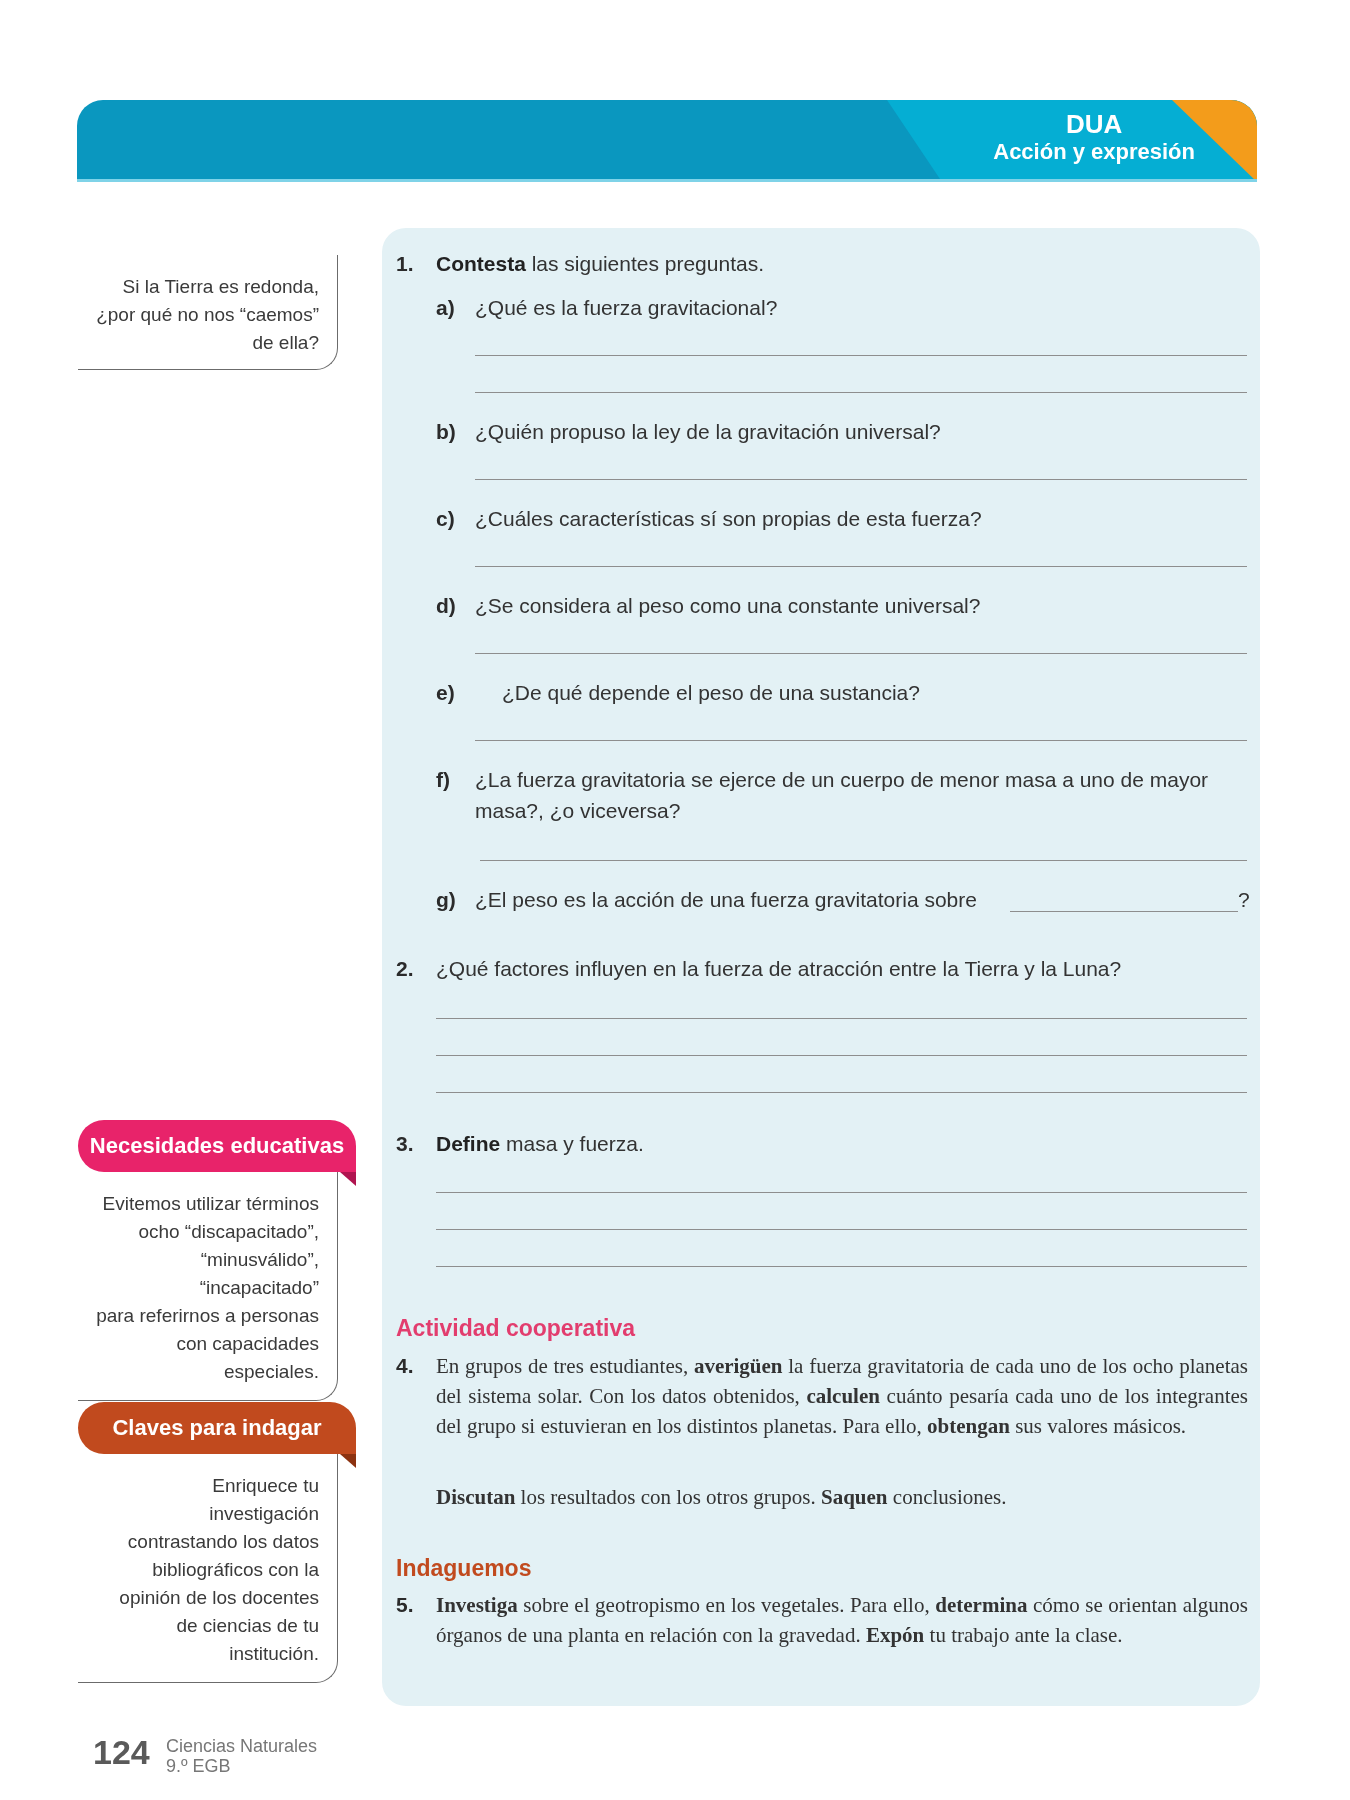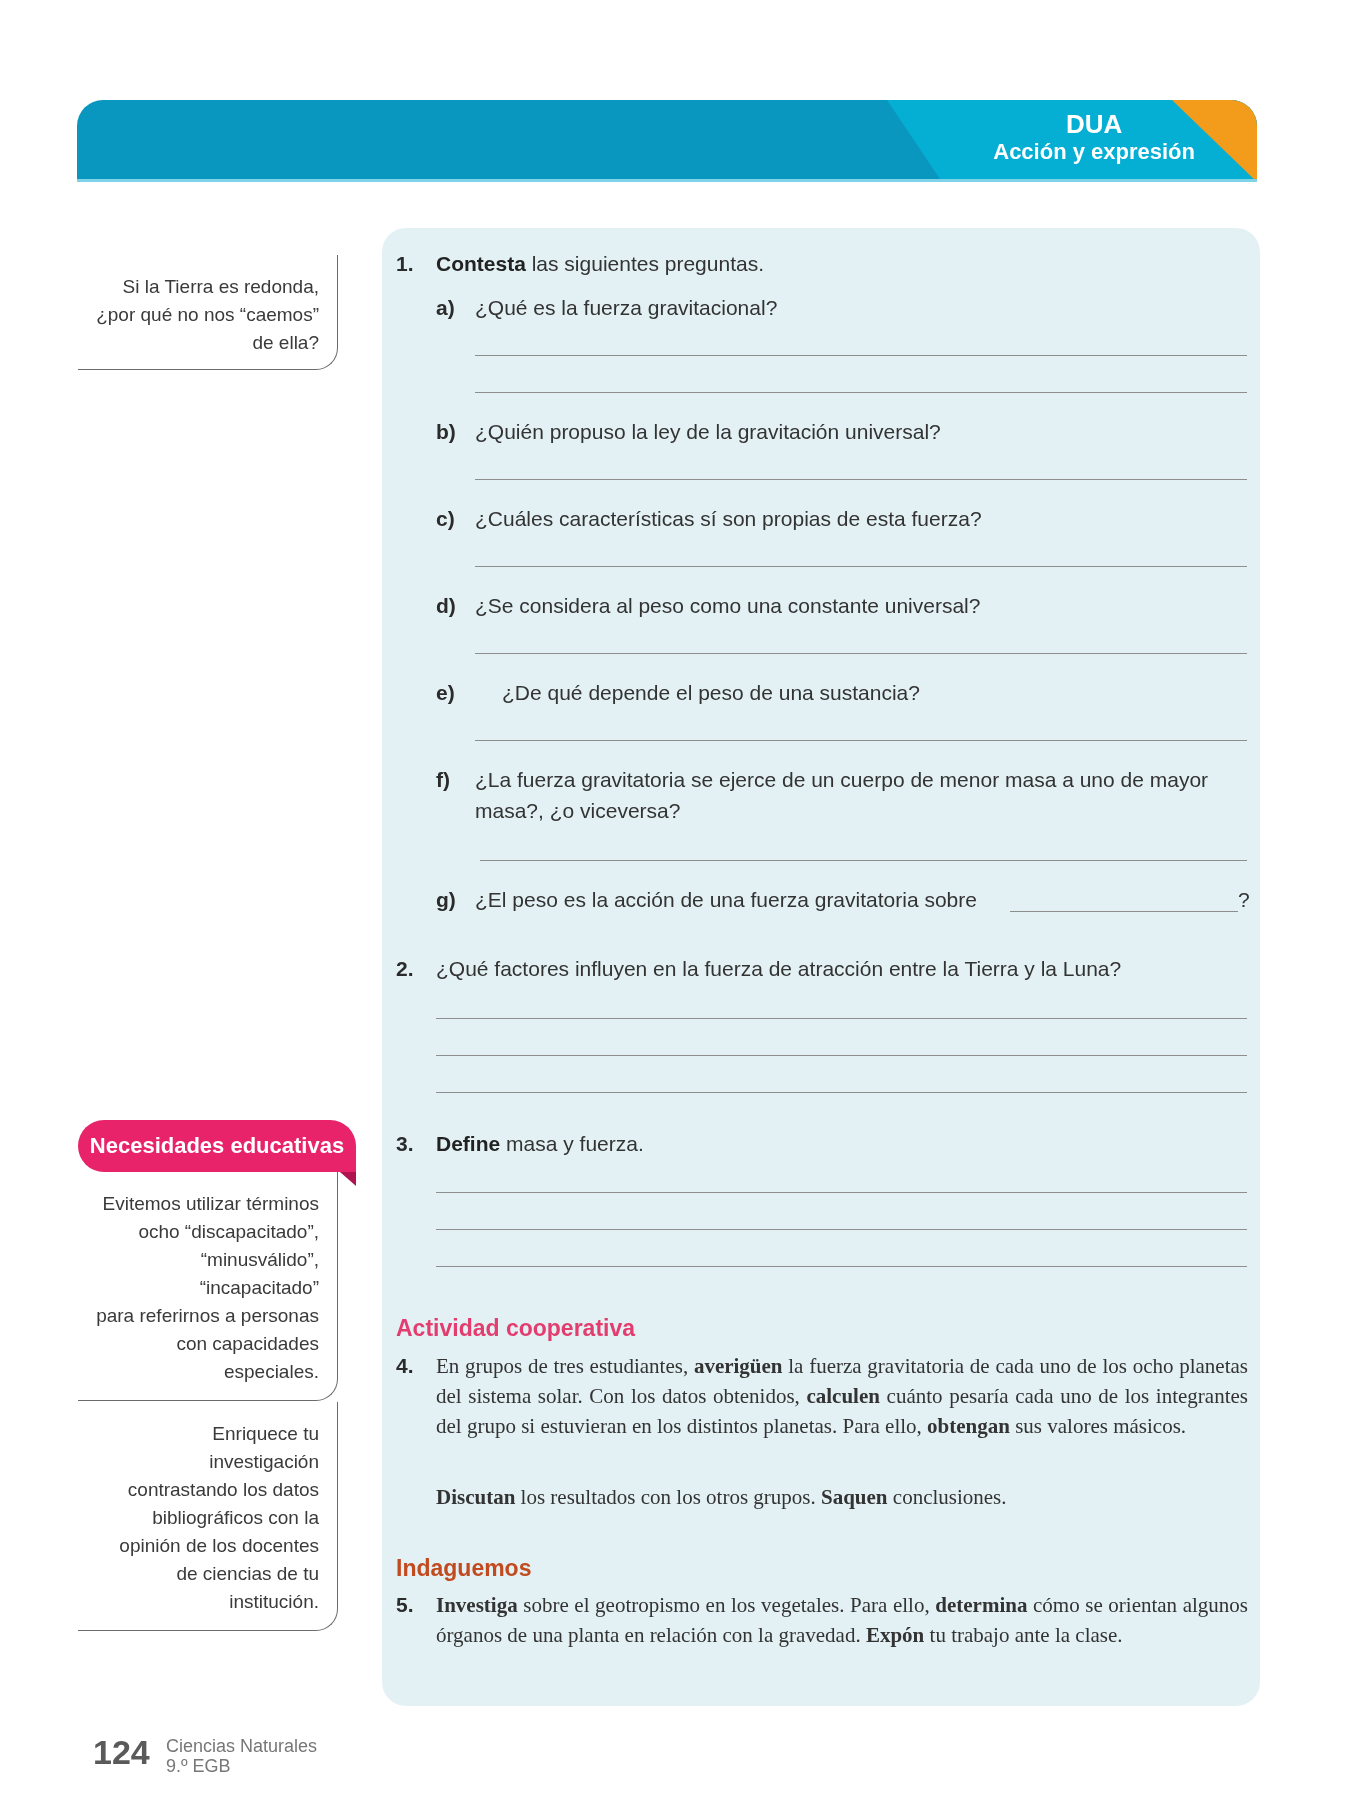--- a/index.html
+++ b/index.html
@@ -72,20 +72,24 @@
     <div>Evitemos utilizar términos</div>
     <div>ocho “discapacitado”,</div>
     <div>“minusválido”, “incapacitado”</div>
     <div>para referirnos a personas</div>
     <div>con capacidades</div>
     <div>especiales.</div>
   </div>
 </div>
 
 <div class="side-box" style="top:1402px;">
+  <div class="side-tab" style="background:#c14a1e;">
+    <span>Claves para indagar</span>
+    <span class="fold" style="border-top:14px solid #8c3210;"></span>
+  </div>
   <div class="side-body" style="padding-top:18px; padding-bottom:14px;">
     <div>Enriquece tu</div>
     <div>investigación</div>
     <div>contrastando los datos</div>
     <div>bibliográficos con la</div>
     <div>opinión de los docentes</div>
     <div>de ciencias de tu</div>
     <div>institución.</div>
   </div>
 </div>

